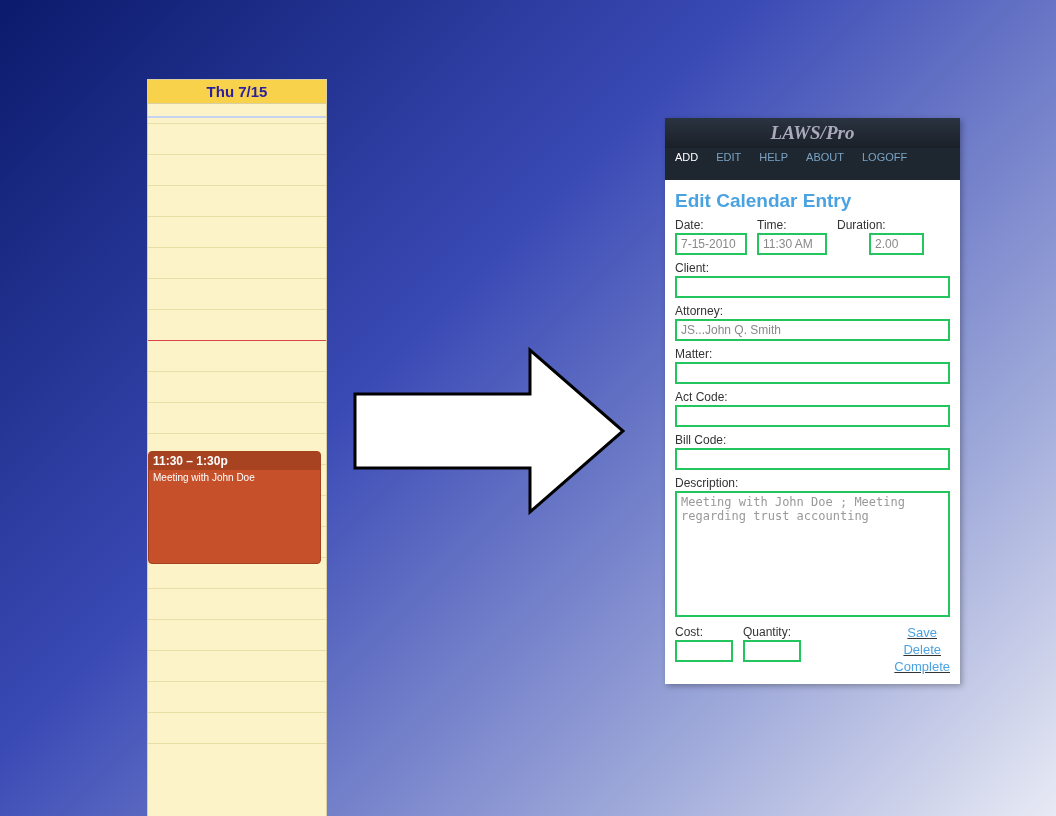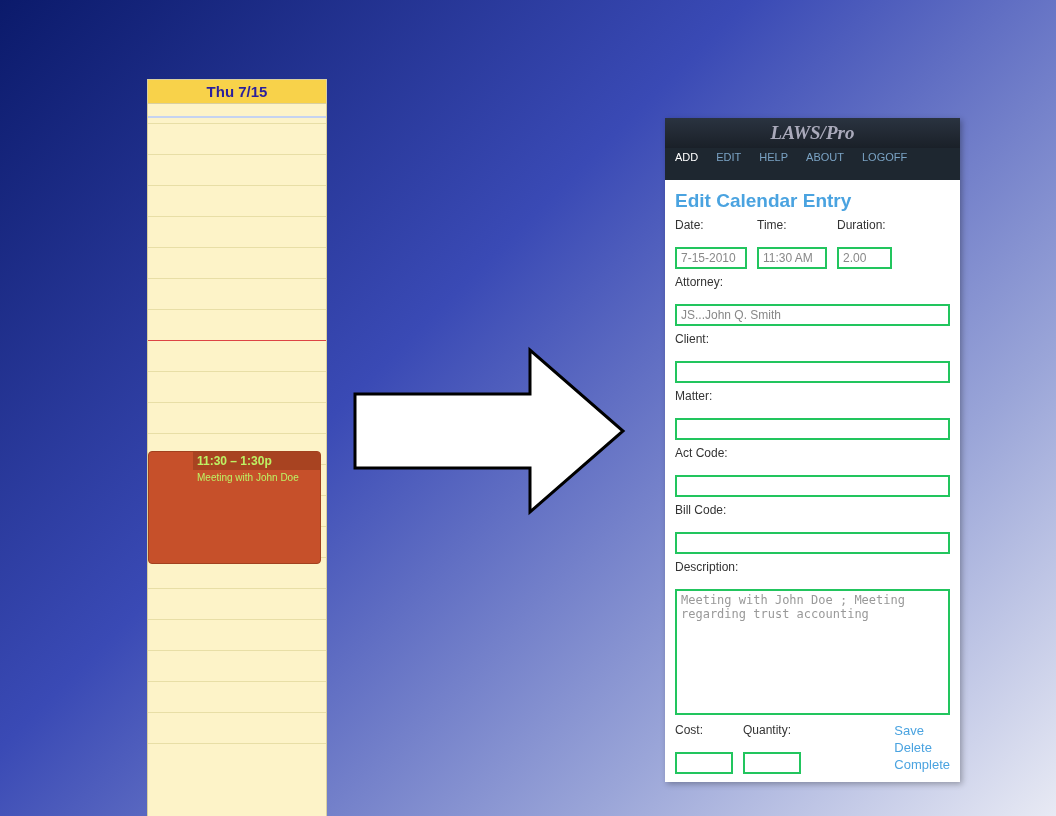--- a/index.html
+++ b/index.html
@@ -52,23 +52,22 @@
   }
   .event {
     position: absolute;
     left: 0;
     right: 5px;
     top: 371px;
     height: 113px;
     background: #c6502a;
     border: 1px solid #a2411f;
     border-radius: 4px;
-    color: #bef264;
+    color: #ffffff;
     overflow: hidden;
-    padding-left: 44px;
   }
   .event-time {
     background: #a84321;
     font-size: 12px;
     font-weight: bold;
     padding: 2px 4px;
   }
   .event-title {
     font-size: 10px;
     padding: 2px 4px;
@@ -125,48 +124,49 @@
   }
   .form-heading {
     color: #4aa3e0;
     font-size: 19px;
     font-weight: bold;
     margin-bottom: 6px;
   }
   .row { display: flex; gap: 10px; margin-bottom: 6px; }
   .field { display: flex; flex-direction: column; }
   .field.full { width: 100%; }
-  label { font-size: 12px; color: #333; margin-bottom: 15px; }
+  label { font-size: 12px; color: #333; margin-bottom: 1px; }
   input[type=text], textarea {
     border: 2px solid #22c55e;
     font-size: 12px;
     padding: 2px 4px;
     color: #888;
     background: #fff;
     width: 100%;
   }
   input.small { width: 70px; }
   input.med { width: 72px; }
-  input.med2 { width: 55px; }
+  input.med2 { width: 55px; margin-left: 32px; }
   input.tiny { width: 58px; }
   textarea {
     height: 126px;
     resize: none;
     color: #999;
     line-height: 1.2;
   }
   .actions-row {
     display: flex;
     margin-top: 8px;
   }
   .cq { display: flex; gap: 10px; }
   .act-links {
     margin-left: auto;
-    text-align: left;
+    text-align: center;
     font-size: 13px;
+    text-decoration: underline;
   }
   .act-links a {
     color: #4aa3e0;
     text-decoration: none;
     display: block;
     line-height: 1.3;
   }
 </style>
 </head>
 <body>
@@ -230,27 +230,27 @@
         <label>Time:</label>
         <input type="text" class="small" value="11:30 AM" style="">
       </div>
       <div class="field">
         <label>Duration:</label>
         <input type="text" class="med2" value="2.00" style="">
       </div>
     </div>
 
     <div class="field full" style="margin-bottom:6px;">
+      <label>Client:</label>
+      <input type="text" value="" style="">
+    </div>
+
+    <div class="field full" style="margin-bottom:6px;">
       <label>Attorney:</label>
       <input type="text" value="JS...John Q. Smith" style="">
-    </div>
-
-    <div class="field full" style="margin-bottom:6px;">
-      <label>Client:</label>
-      <input type="text" value="" style="">
     </div>
 
     <div class="field full" style="margin-bottom:6px;">
       <label>Matter:</label>
       <input type="text" value="" style="">
     </div>
 
     <div class="field full" style="margin-bottom:6px;">
       <label>Act Code:</label>
       <input type="text" value="" style="">

